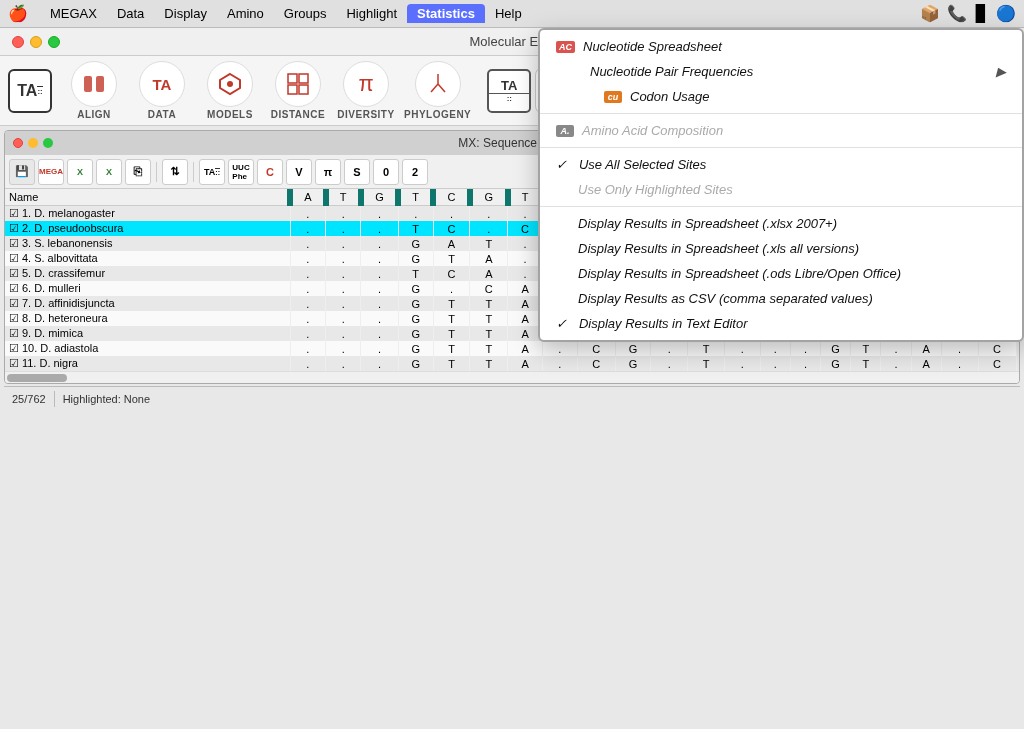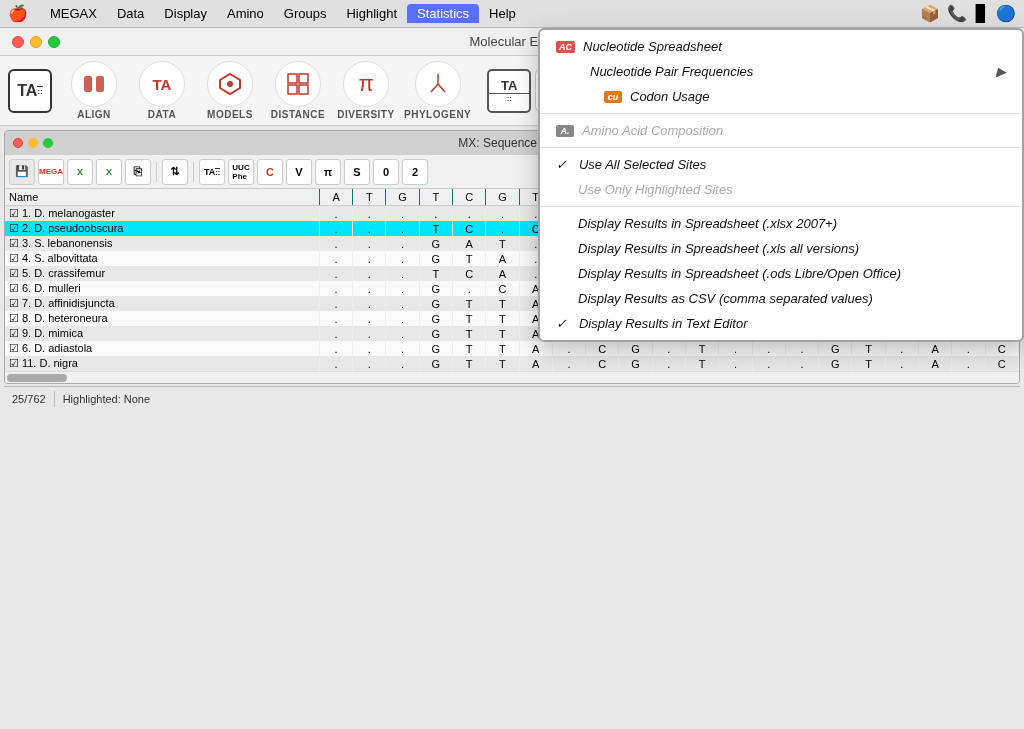--- a/index.html
+++ b/index.html
@@ -7,21 +7,21 @@
 
     
     .menubar {
       display: flex; align-items: center; height: 28px; background: #e0e0e0;
       border-bottom: 1px solid #bbb; padding: 0 8px; gap: 0;
     }
     .menubar-apple { font-size: 16px; margin-right: 12px; }
     .menubar-item {
       padding: 2px 10px; cursor: pointer; border-radius: 4px; font-size: 13px; color: #000;
     }
-    .menubar-item.active { background: #5b6fff; color: white; }
+    .menubar-item.active { background: #5b6fff; color: white; font-weight: bold; }
     .menubar-right { margin-left: auto; display: flex; gap: 8px; align-items: center; font-size: 16px; }
 
     
     .titlebar {
       background: #f0f0f0; height: 28px; display: flex; align-items: center; justify-content: center;
       border-bottom: 1px solid #ccc; font-size: 13px; color: #444;
     }
     .titlebar-controls { display: flex; gap: 6px; position: absolute; left: 12px; align-items: center; }
     .traffic-light { width: 12px; height: 12px; border-radius: 50%; }
     .tl-red { background: #ff5f57; border: 1px solid #e0443e; }
@@ -74,21 +74,21 @@
     .seq-tool-btn {
       width: 26px; height: 26px; border: 1px solid #ccc; border-radius: 3px;
       background: white; display: flex; align-items: center; justify-content: center;
       font-size: 11px; cursor: pointer; font-weight: bold;
     }
 
     
     .seq-table-container { overflow: auto; max-height: 380px; }
     .seq-table { border-collapse: collapse; width: 100%; }
     .seq-table th {
-      background: #f0f0f0; border-bottom: 1px solid #ccc; border-right: 1px solid #0f766e;
+      background: #f0f0f0; border-bottom: 1px solid #ccc; border-right: 6px solid #0f766e;
       padding: 2px 4px; font-size: 11px; font-weight: normal; min-width: 18px; text-align: center;
       white-space: nowrap;
     }
     .seq-table td {
       padding: 1px 4px; font-size: 11px; border-right: 1px solid #eee;
       text-align: center; min-width: 18px; white-space: nowrap;
     }
     .name-col { text-align: left !important; min-width: 170px !important; font-size: 11px; }
     .seq-table tr:nth-child(even) { background: #fafafa; }
     .row-highlighted { background: #00e5ff !important; }
@@ -517,21 +517,21 @@
                 <td>.</td>
                 <td>.</td>
                 <td>G</td>
                 <td>T</td>
                 <td>.</td>
                 <td>A</td>
                 <td>.</td>
                 <td>C</td>
             </tr>
             <tr>
-              <td class="name-col">☑ 6. D. adiastola</td>
+              <td class="name-col">☑ 10. D. adiastola</td>
               <td>.</td>
                 <td>.</td>
                 <td>.</td>
                 <td>G</td>
                 <td>T</td>
                 <td>T</td>
                 <td>A</td>
                 <td>.</td>
                 <td>C</td>
                 <td>G</td>

